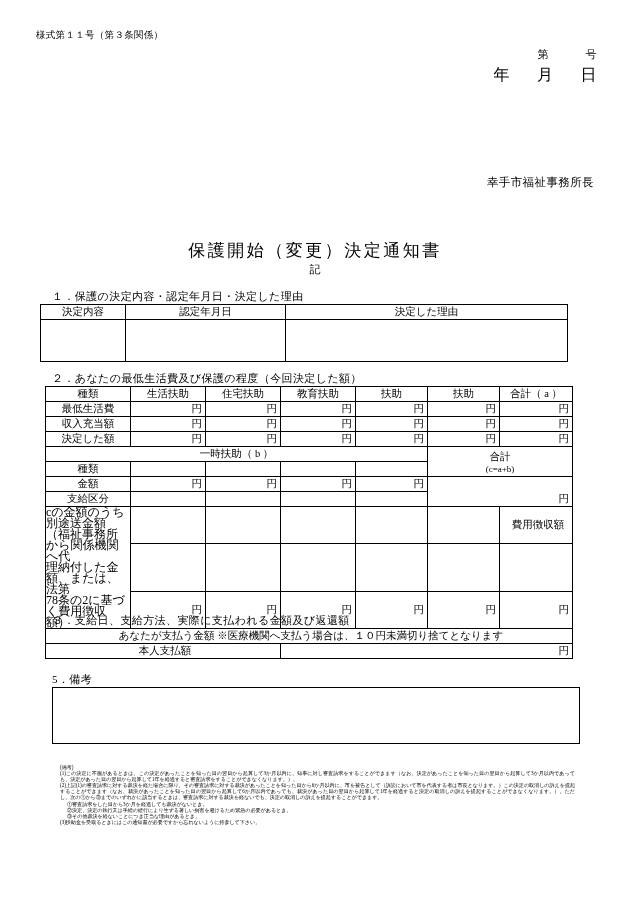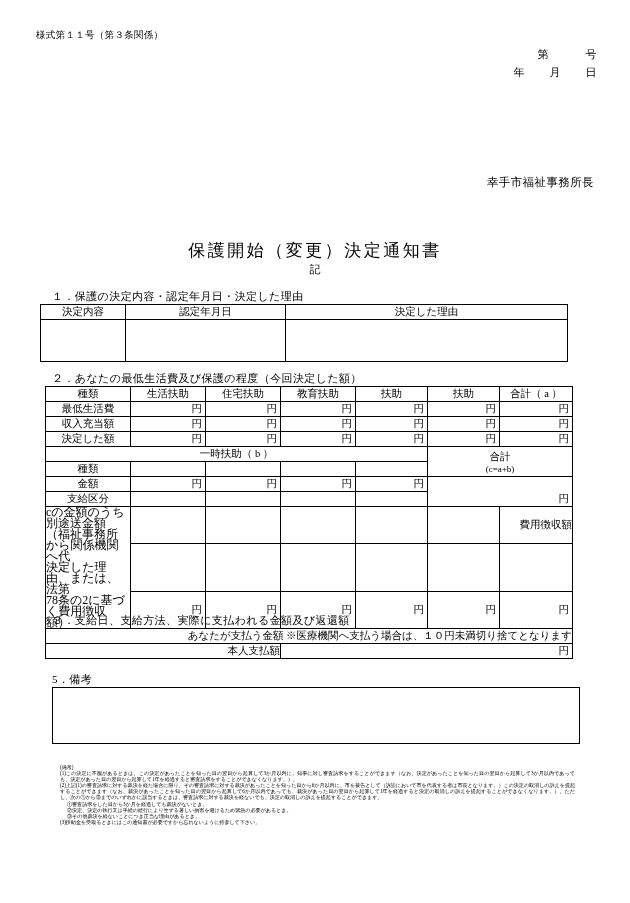--- a/index.html
+++ b/index.html
@@ -35,21 +35,21 @@
     top: 47px;
     font-size: 11px;
     letter-spacing: 0.5px;
     white-space: nowrap;
   }
   .doc-number .gap-wide { display: inline-block; width: 30px; }
   .doc-date {
     position: absolute;
     right: 33px;
     top: 65px;
-    font-size: 11px;
+    font-size: 16px;
     letter-spacing: 0.5px;
     white-space: nowrap;
   }
   .doc-date .gap-mid { display: inline-block; width: 18px; }
 
   .issuer {
     position: absolute;
     right: 36px;
     top: 175px;
     font-size: 11.5px;
@@ -92,21 +92,21 @@
     font-size: 10.5px;
   }
   table.f td {
     border: 1px solid #000000;
     padding: 0;
     height: 13px;
     vertical-align: middle;
     overflow: hidden;
   }
   .c  { text-align: center; }
-  .l  { text-align: right;   padding-left: 4px !important;  }
+  .l  { text-align: center;   padding-left: 4px !important;  }
   .yen { text-align: right; padding-right: 3px !important; }
 
   
   #tbl-sec1 { left: 40px; top: 304px; width: 527px; }
   #tbl-sec1 td.hd { height: 14px; }
   #tbl-sec1 td.body { height: 41px; }
 
   
   #tbl-sec2 { left: 45px; top: 386px; width: 527px; }
   #tbl-sec2 td { height: 14px; }
@@ -301,21 +301,21 @@
         <td></td>
         <td></td>
         <td></td>
         <td></td>
       </tr>
 
       <tr>
         <td class="multiline" rowspan="3">
           <div>cの金額のうち別途送金額</div>
           <div>（福祉事務所から関係機関へ代</div>
-          <div>決定した理由、または、法第</div>
+          <div>理納付した金額、または、法第</div>
           <div>78条の2に基づく費用徴収額）</div>
         </td>
         <td></td>
         <td></td>
         <td></td>
         <td></td>
         <td></td>
         <td class="l">費用徴収額</td>
       </tr>
       <tr>

